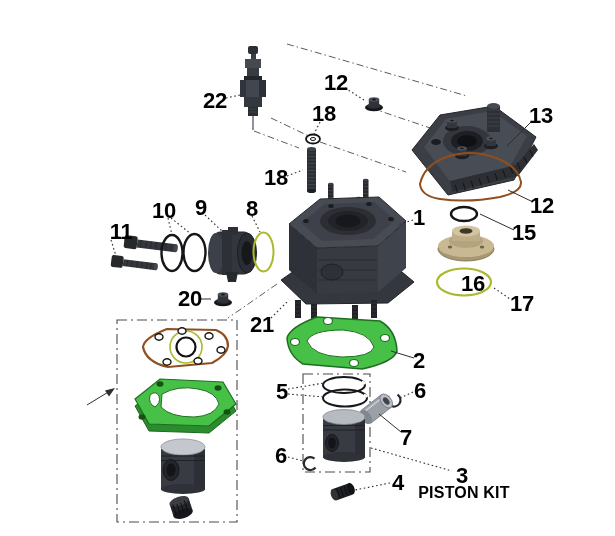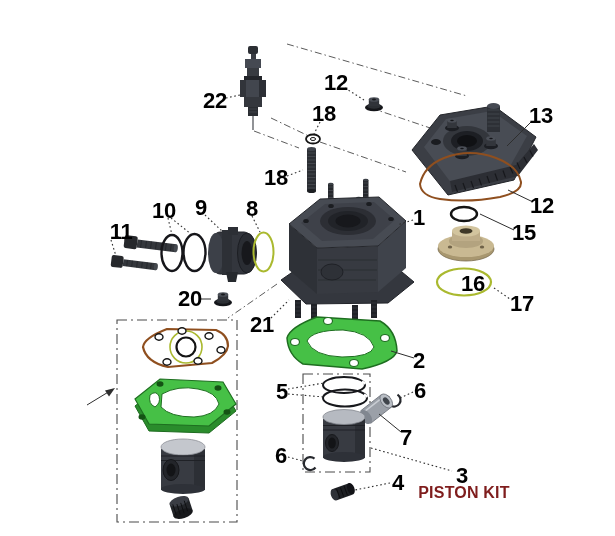--- a/index.html
+++ b/index.html
@@ -8,21 +8,21 @@
     overflow:hidden; font-family:"Liberation Sans", sans-serif;
   }
   .stage svg { position:absolute; left:0; top:0; }
   .callout {
     position:absolute; transform:translate(-50%,-50%);
     font-weight:700; font-size:22px; line-height:1; color:#000;
     letter-spacing:-0.3px; white-space:nowrap;
   }
   .kit-label {
     position:absolute; transform:translate(-50%,-50%);
-    font-weight:700; font-size:16px; line-height:1; color:#7f1d1d;
+    font-weight:700; font-size:16px; line-height:1; color:#000000;
     letter-spacing:0.2px; white-space:nowrap;text-align:center;
   }
 </style>
 </head>
 <body>
 
 <div class="stage">
 
 <svg width="615" height="536" viewBox="0 0 615 536">
   <defs>

